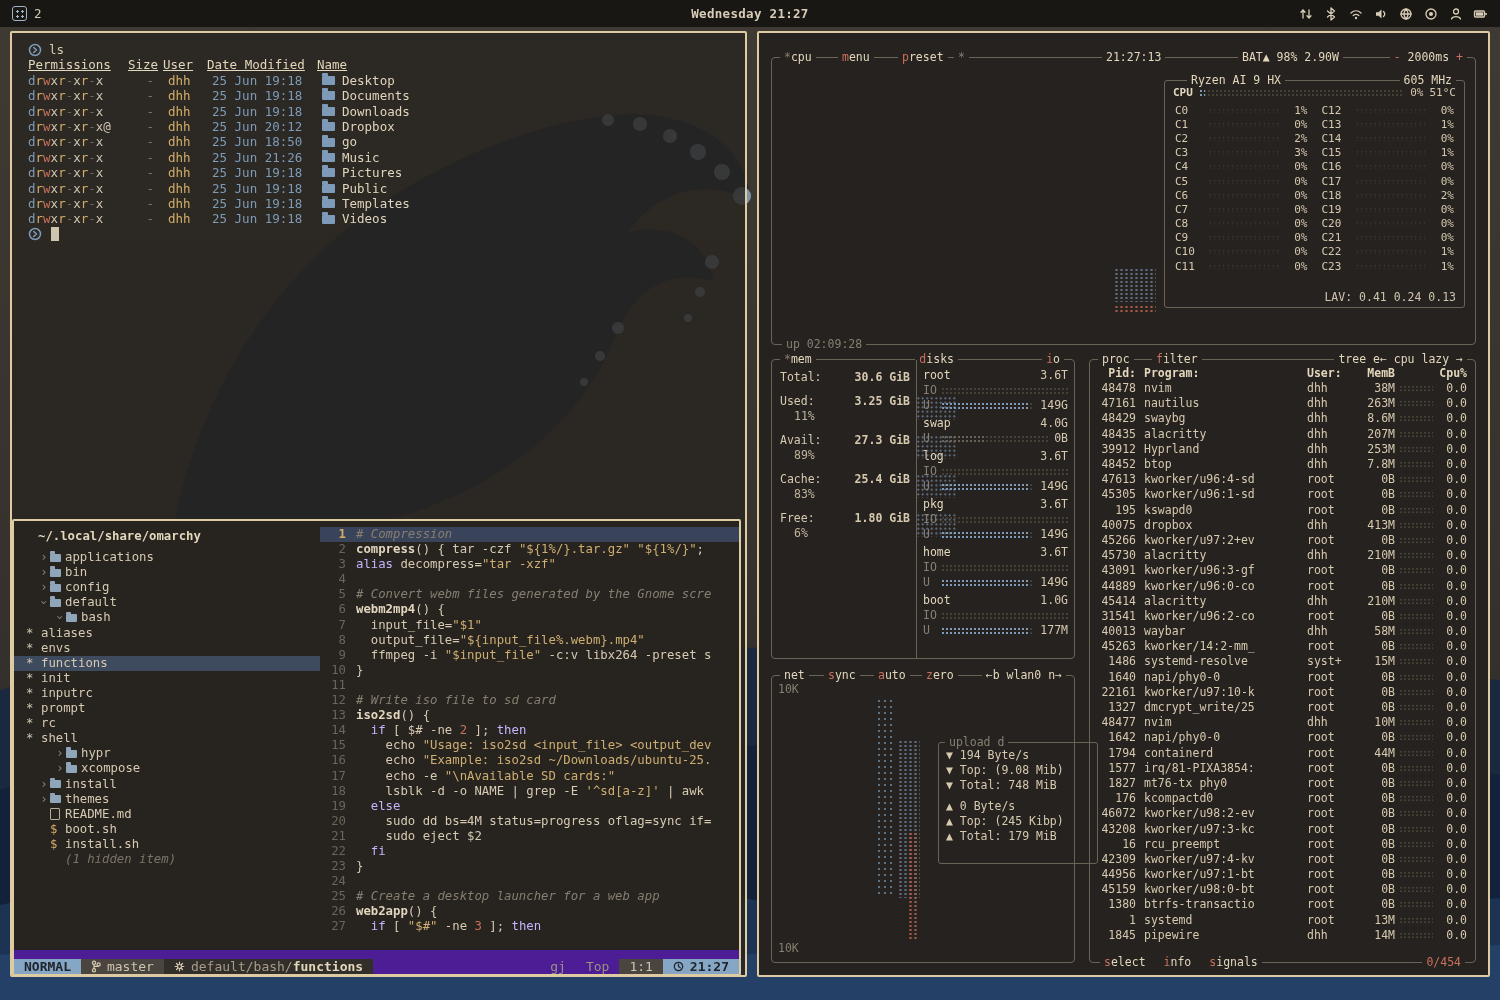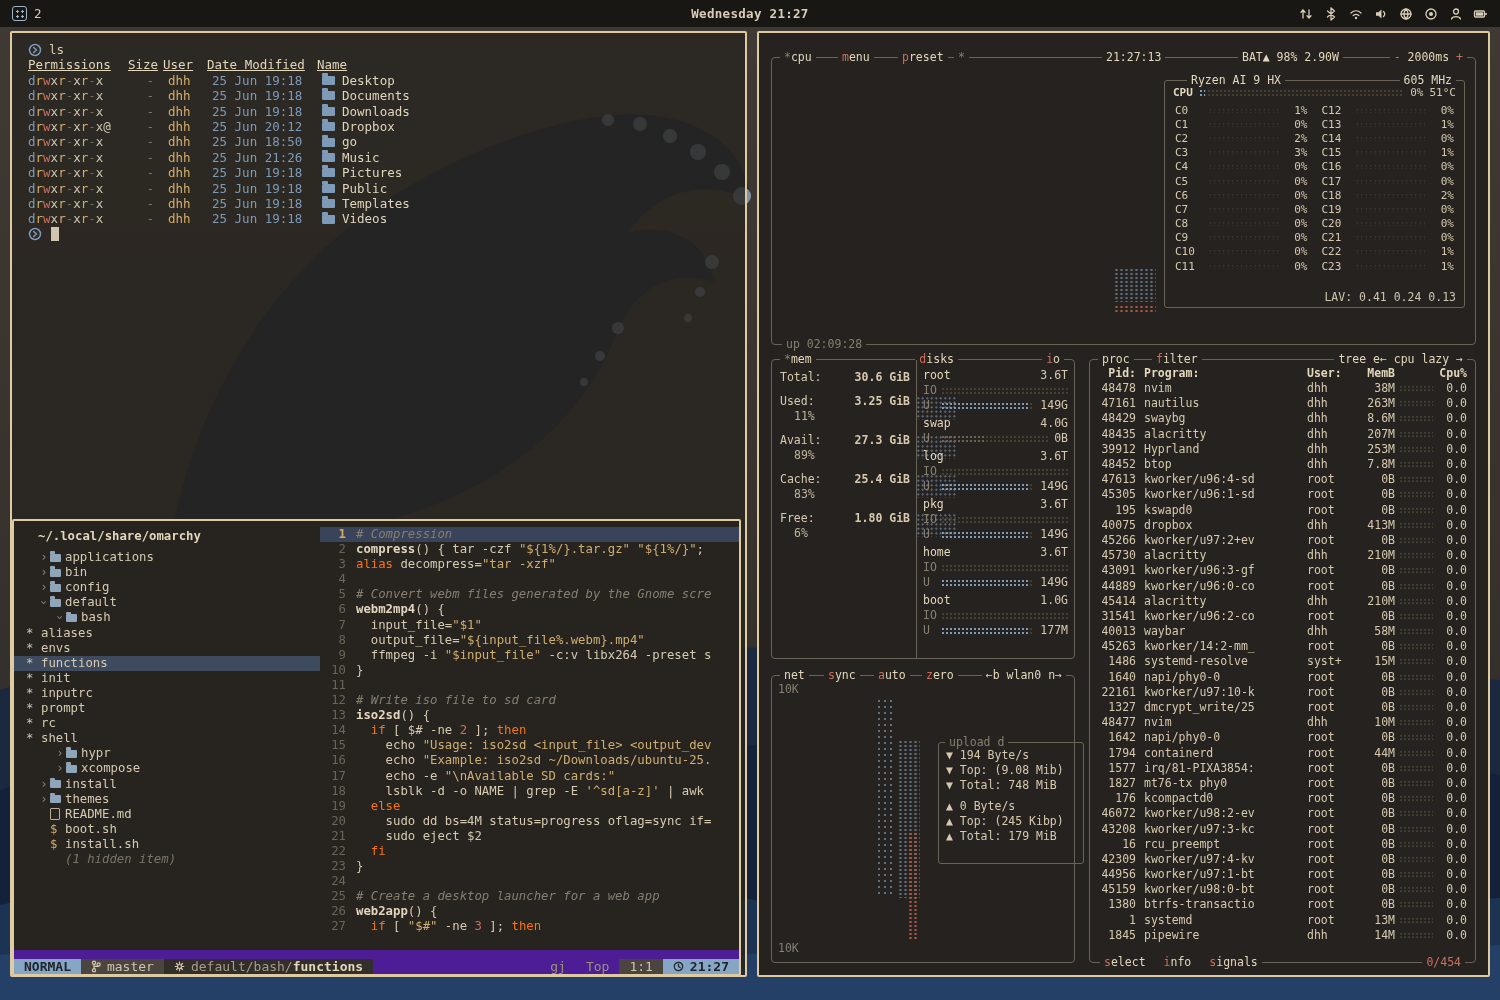--- a/index.html
+++ b/index.html
@@ -64,21 +64,21 @@
   .ico-star::before{content:"*";color:#cfc6b2}
   .ico-doc{width:8px;height:10px;border:1px solid #b8ad97;border-radius:1px;display:inline-block}
   .ico-sh::before{content:"$";color:#d3ad68}
   .nv-code{flex:1;padding-top:6px;overflow:hidden}
   .cline{display:flex;height:15.1px}
   .cline.clcur{background:#39435a}
   .ln{width:26px;text-align:right;padding-right:10px;color:#6b6458;flex:none}
   .clcur .ln{color:#d3ad68;font-weight:bold}
   .lc{white-space:pre;color:#d6cab2}
   .tk-c{color:#877f71;font-style:italic}
-  .tk-k{color:#f97316}
+  .tk-k{color:#c4b5fd}
   .tk-s{color:#cfae72}
   .tk-f{color:#e2d6bf;font-weight:bold}
   .tk-n{color:#c9705c}
 
   .statusline{height:24px;display:flex;align-items:flex-end;font-size:13px;background:#4c1d95;color:#cfc4ae}
   .statusline>div{display:flex;align-items:center;gap:6px;padding:0 10px;white-space:nowrap}
   .sl-mode{background:#85a6c4;color:#20242c;font-weight:bold}
   .sl-branch{background:#4a453e}
   .sl-path{background:#322e29;color:#a79d8a}
   .sl-path b{color:#e3d7bc}
@@ -124,21 +124,21 @@
   .disks{position:absolute;right:0;top:0;bottom:0;width:158px;border-left:1px solid #6b6355;padding:8px 6px 0 6px;box-sizing:border-box}
   .disk{margin-bottom:3px}
   .d-top{display:flex;justify-content:space-between}
   .d-top .dn{color:#e3d7bc}
   .d-io,.d-u{display:flex;align-items:center;gap:4px}
   .d-lab{color:#877f71;width:14px}
   .d-val{margin-left:2px}
 
   .bx-net{left:12px;top:642px;width:304px;height:288px}
   .scale{position:absolute;left:6px;color:#877f71}
-  .net-stats{position:absolute;left:166px;top:66px;width:146px;height:122px;border:1px solid #6b6355;border-radius:3px;padding:5px 7px;box-sizing:border-box}
+  .net-stats{position:absolute;left:166px;top:66px;width:160px;height:122px;border:1px solid #6b6355;border-radius:3px;padding:5px 7px;box-sizing:border-box}
   .nline{line-height:15px}
 
   .bx-proc{left:330px;top:326px;right:12px;height:604px}
   .phead,.prow{display:grid;grid-template-columns:46px 1fr 46px 42px 42px 30px;align-items:center;padding:0 8px}
   .phead{margin-top:6px;color:#e3d7bc;font-weight:bold}
   .prow{height:15.2px}
   .p-pid{text-align:right;padding-right:8px}
   .p-prog{overflow:hidden;text-overflow:clip}
   .p-mem{text-align:right}
   .p-graph{height:7px;margin:0 4px;background-image:radial-gradient(circle,#453f34 .8px,transparent 1px);background-size:4px 3.5px}

